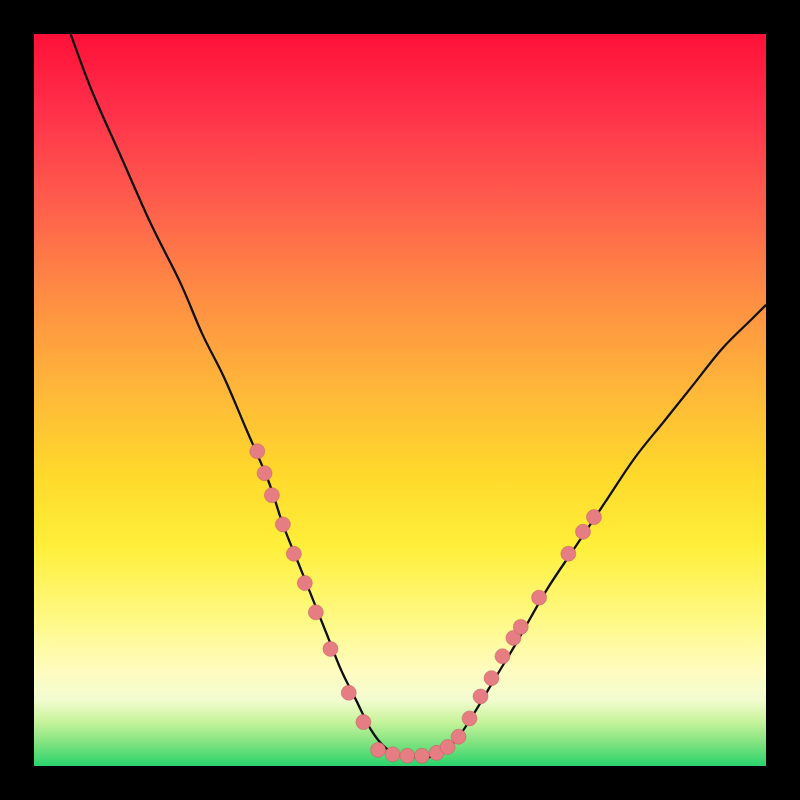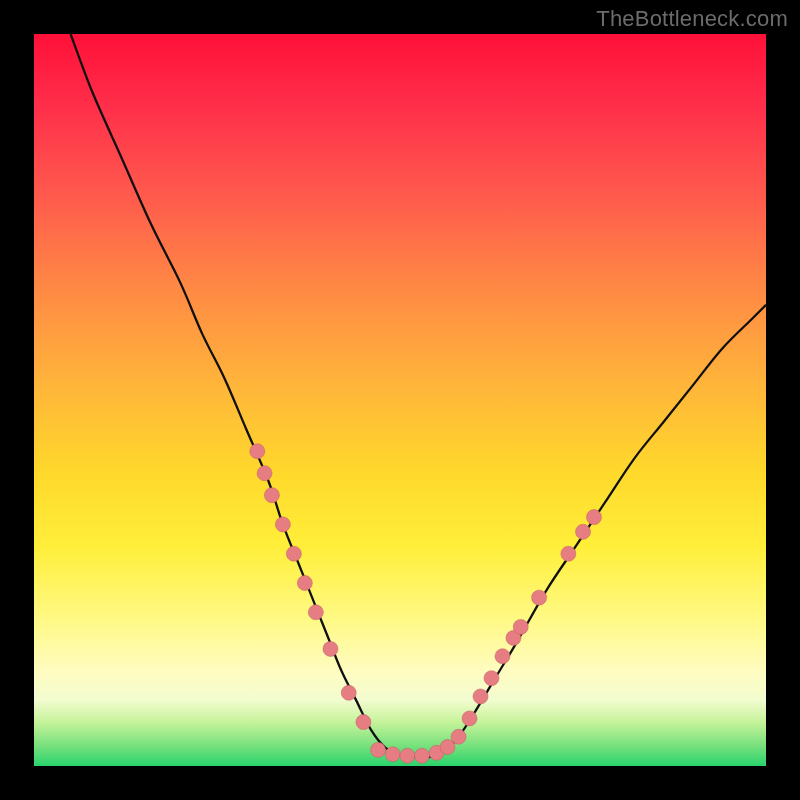--- a/index.html
+++ b/index.html
@@ -93,14 +93,13 @@
         <circle cx="468.48" cy="622.2" r="7.5" fill="#e67d82" stroke="#c35d63" stroke-width="0.5"></circle>
         <circle cx="479.46000000000004" cy="603.9" r="7.5" fill="#e67d82" stroke="#c35d63" stroke-width="0.5"></circle>
         <circle cx="486.78000000000003" cy="592.92" r="7.5" fill="#e67d82" stroke="#c35d63" stroke-width="0.5"></circle>
         <circle cx="505.08" cy="563.64" r="7.5" fill="#e67d82" stroke="#c35d63" stroke-width="0.5"></circle>
         <circle cx="534.36" cy="519.72" r="7.5" fill="#e67d82" stroke="#c35d63" stroke-width="0.5"></circle>
         <circle cx="549" cy="497.76" r="7.5" fill="#e67d82" stroke="#c35d63" stroke-width="0.5"></circle>
         <circle cx="559.98" cy="483.12" r="7.5" fill="#e67d82" stroke="#c35d63" stroke-width="0.5"></circle>
       </g>
   </svg>
 
-  <div class="watermark">TheBottleneck.com</div>
 </div>
 
 </body></html>

